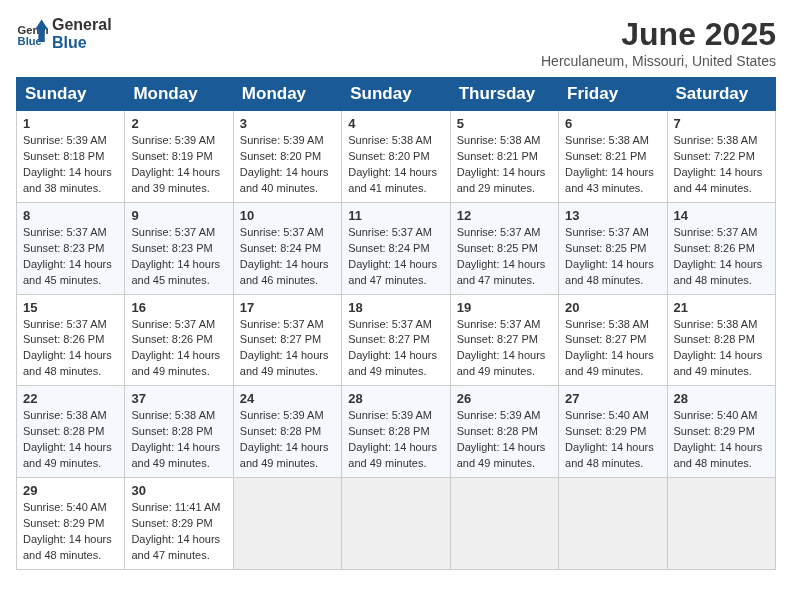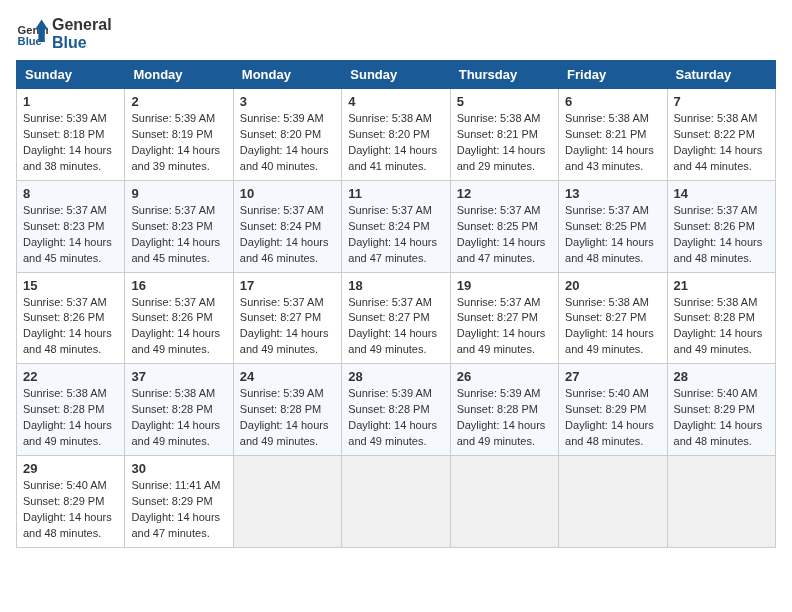--- a/index.html
+++ b/index.html
@@ -40,21 +40,21 @@
     .calendar {
       width: 100%;
       border-collapse: collapse;
       border: 1px solid #ccc;
     }
     .calendar th {
       background-color: #1a5a96;
       color: #fff;
       text-align: left;
       padding: 6px 8px;
-      font-size: 13px;
+      font-size: 17px;
       border: 1px solid #1a5a96;
     }
     .calendar td {
       vertical-align: top;
       padding: 5px 6px;
       border: 1px solid #ccc;
       width: calc(100% / 7);
       font-size: 10.5px;
       color: #333;
       background: #fff;
@@ -87,20 +87,24 @@
       <text x="2" y="34" font-size="14" font-weight="bold" fill="#1a5a96" font-family="Arial">Blue</text>
       <polygon points="32,2 40,14 36,14 36,30 28,30 28,14 24,14" fill="#1a5a96"></polygon>
     </svg>
     <div>
       <div>
         <span style="font-size:16px;font-weight:bold;color:#333;">General</span><br>
         <span style="font-size:16px;font-weight:bold;color:#1a5a96;">Blue</span>
       </div>
     </div>
   </div>
+  <div class="title-area">
+    <div class="month-title">June 2025</div>
+    <div class="location-title">Herculaneum, Missouri, United States</div>
+  </div>
 </div>
 
 <table class="calendar">
   <thead>
     <tr>
     <th>Sunday</th>
         <th>Monday</th>
         <th>Monday</th>
         <th>Sunday</th>
         <th>Thursday</th>
@@ -155,21 +159,21 @@
         <div class="day-info">
           <span>Sunrise: 5:38 AM</span><br>
           <span>Sunset: 8:21 PM</span><br>
           <span>Daylight: 14 hours and 43 minutes.</span>
         </div>
       </td>
         <td>
         <span class="day-number">7</span>
         <div class="day-info">
           <span>Sunrise: 5:38 AM</span><br>
-          <span>Sunset: 8:22 PM</span><br>
+          <span>Sunset: 7:22 PM</span><br>
           <span>Daylight: 14 hours and 44 minutes.</span>
         </div>
       </td>
       </tr>
       <tr>
         <td>
         <span class="day-number">8</span>
         <div class="day-info">
           <span>Sunrise: 5:37 AM</span><br>
           <span>Sunset: 8:23 PM</span><br>

